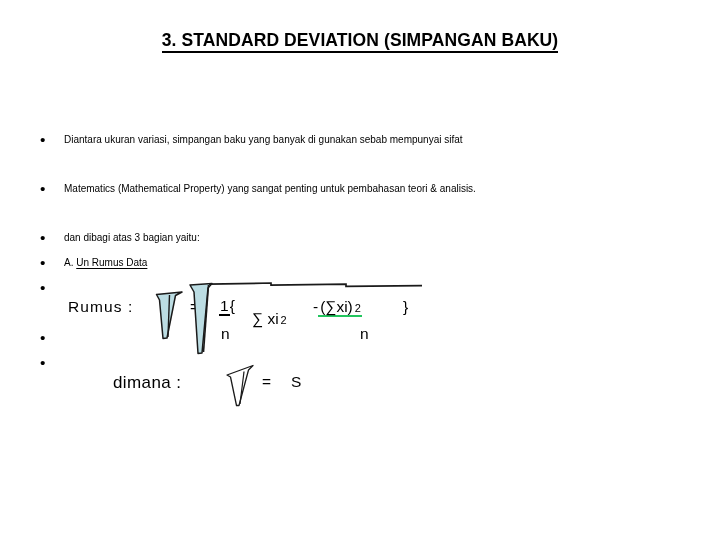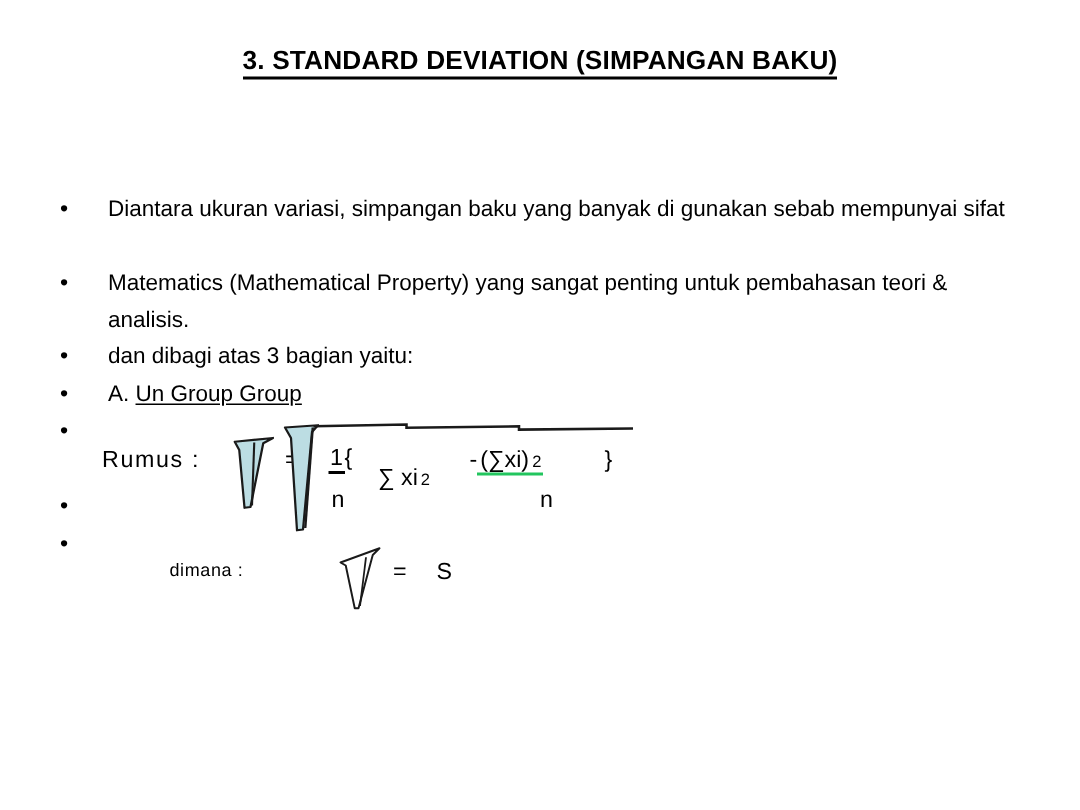--- a/index.html
+++ b/index.html
@@ -58,22 +58,22 @@
     position: absolute;
     left: 0;
     top: 0;
     width: 22px;
     text-align: left;
     font-size: 15.5px;
     line-height: 24.5px;
   }
   .bullet-text {
     display: block;
-    margin-left: 32px;
-    font-size: 15px;
+    margin-left: 24px;
+    font-size: 10px;
     line-height: 24.5px;
     white-space: pre-wrap;
   }
   .u-line {
     text-decoration: underline;
     text-underline-offset: 2px;
   }
 
   
   .formula-area {
@@ -149,21 +149,21 @@
     left: 403px;
     top: 298px;
     font-size: 15.5px;
   }
 
   
   .dimana-label {
     position: absolute;
     left: 113px;
     top: 373px;
-    font-size: 12px;
+    font-size: 17px;
     letter-spacing: 0.4px;
     white-space: nowrap;
   }
   .eq-2 {
     position: absolute;
     left: 262px;
     top: 373px;
     font-size: 15.5px;
   }
   .s-symbol {
@@ -199,21 +199,21 @@
       <span class="bullet-text">Matematics (Mathematical Property) yang sangat penting untuk pembahasan teori &amp; analisis.</span>
     </div>
 
     <div class="bullet-row" style="top:226px;">
       <span class="bullet-dot">•</span>
       <span class="bullet-text">dan dibagi atas 3 bagian yaitu:</span>
     </div>
 
     <div class="bullet-row" style="top:251px;">
       <span class="bullet-dot">•</span>
-      <span class="bullet-text"><span>A. </span><span class="u-line">Un Group Group</span></span>
+      <span class="bullet-text"><span>A. </span><span class="u-line">Un Rumus Data</span></span>
     </div>
 
     <div class="bullet-row" style="top:276px;">
       <span class="bullet-dot">•</span>
       <span class="bullet-text"></span>
     </div>
 
     <div class="bullet-row" style="top:326px;">
       <span class="bullet-dot">•</span>
       <span class="bullet-text"></span>

